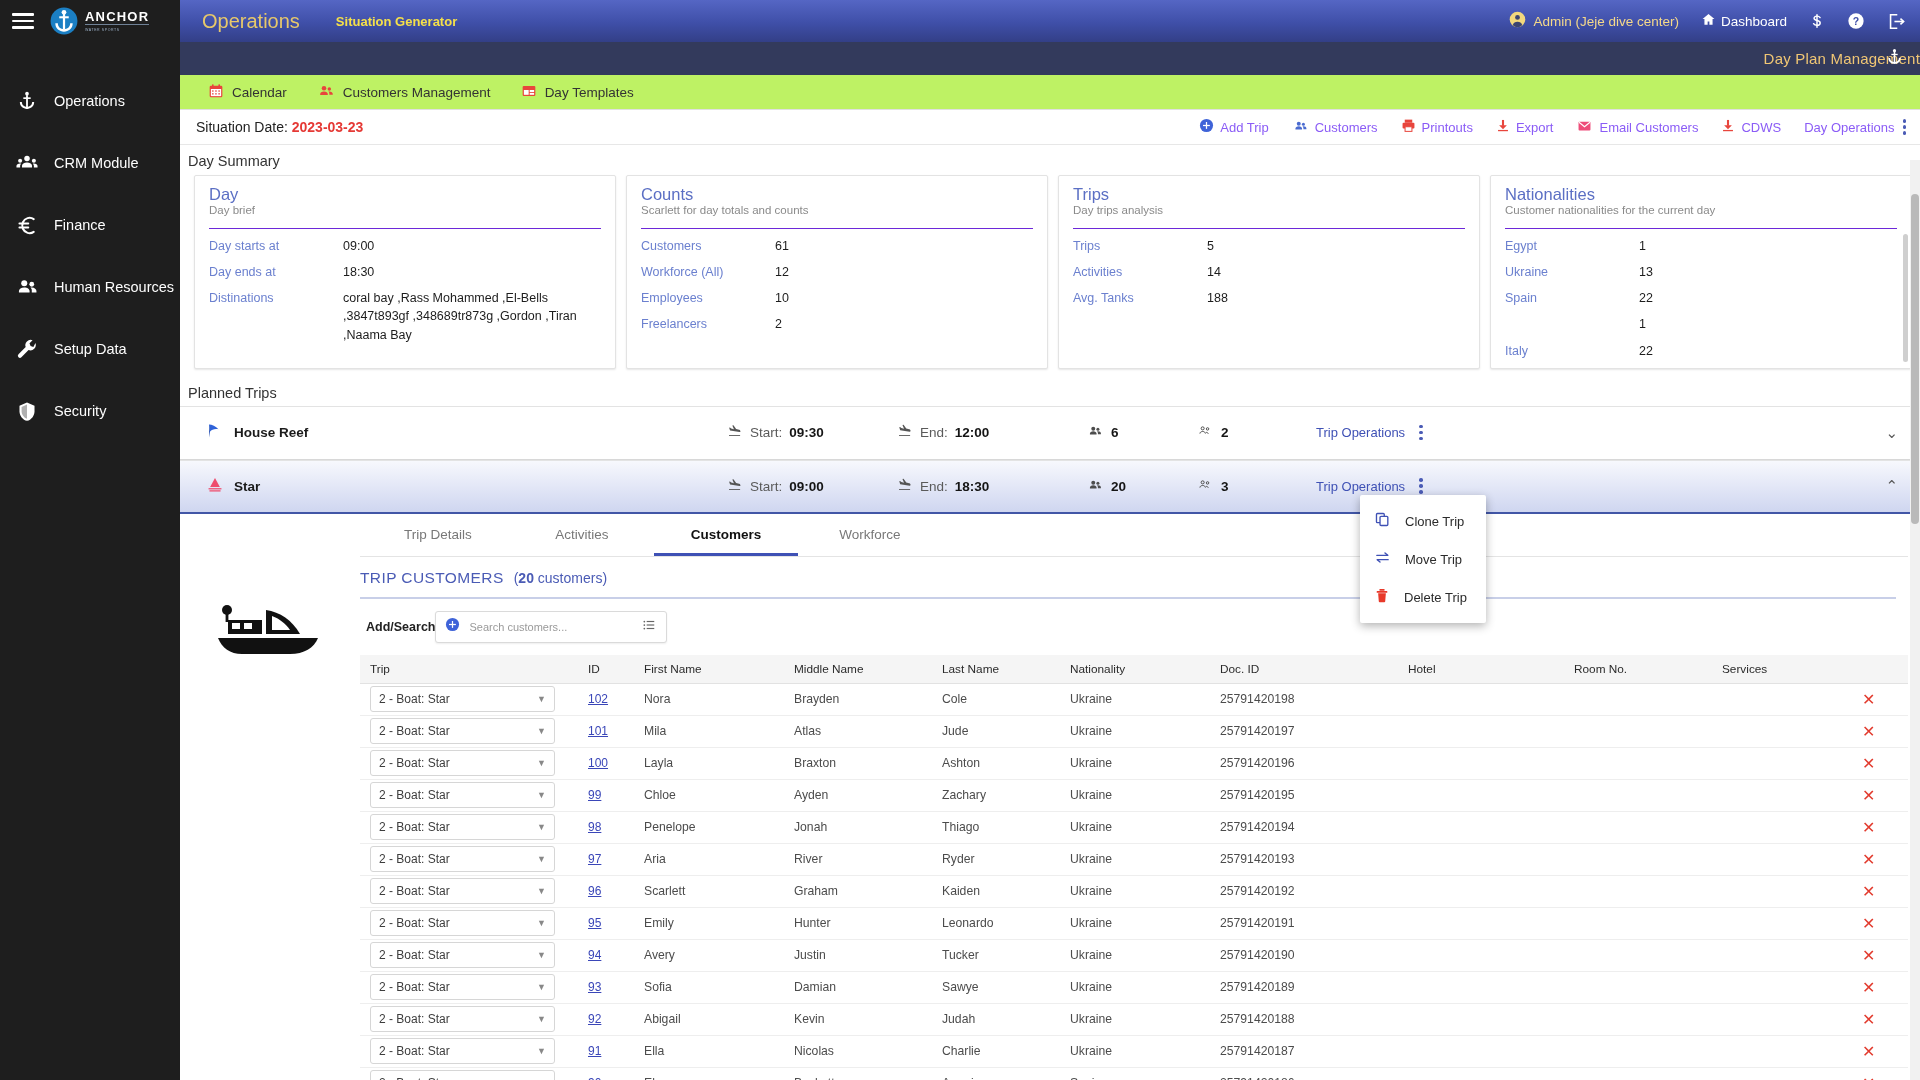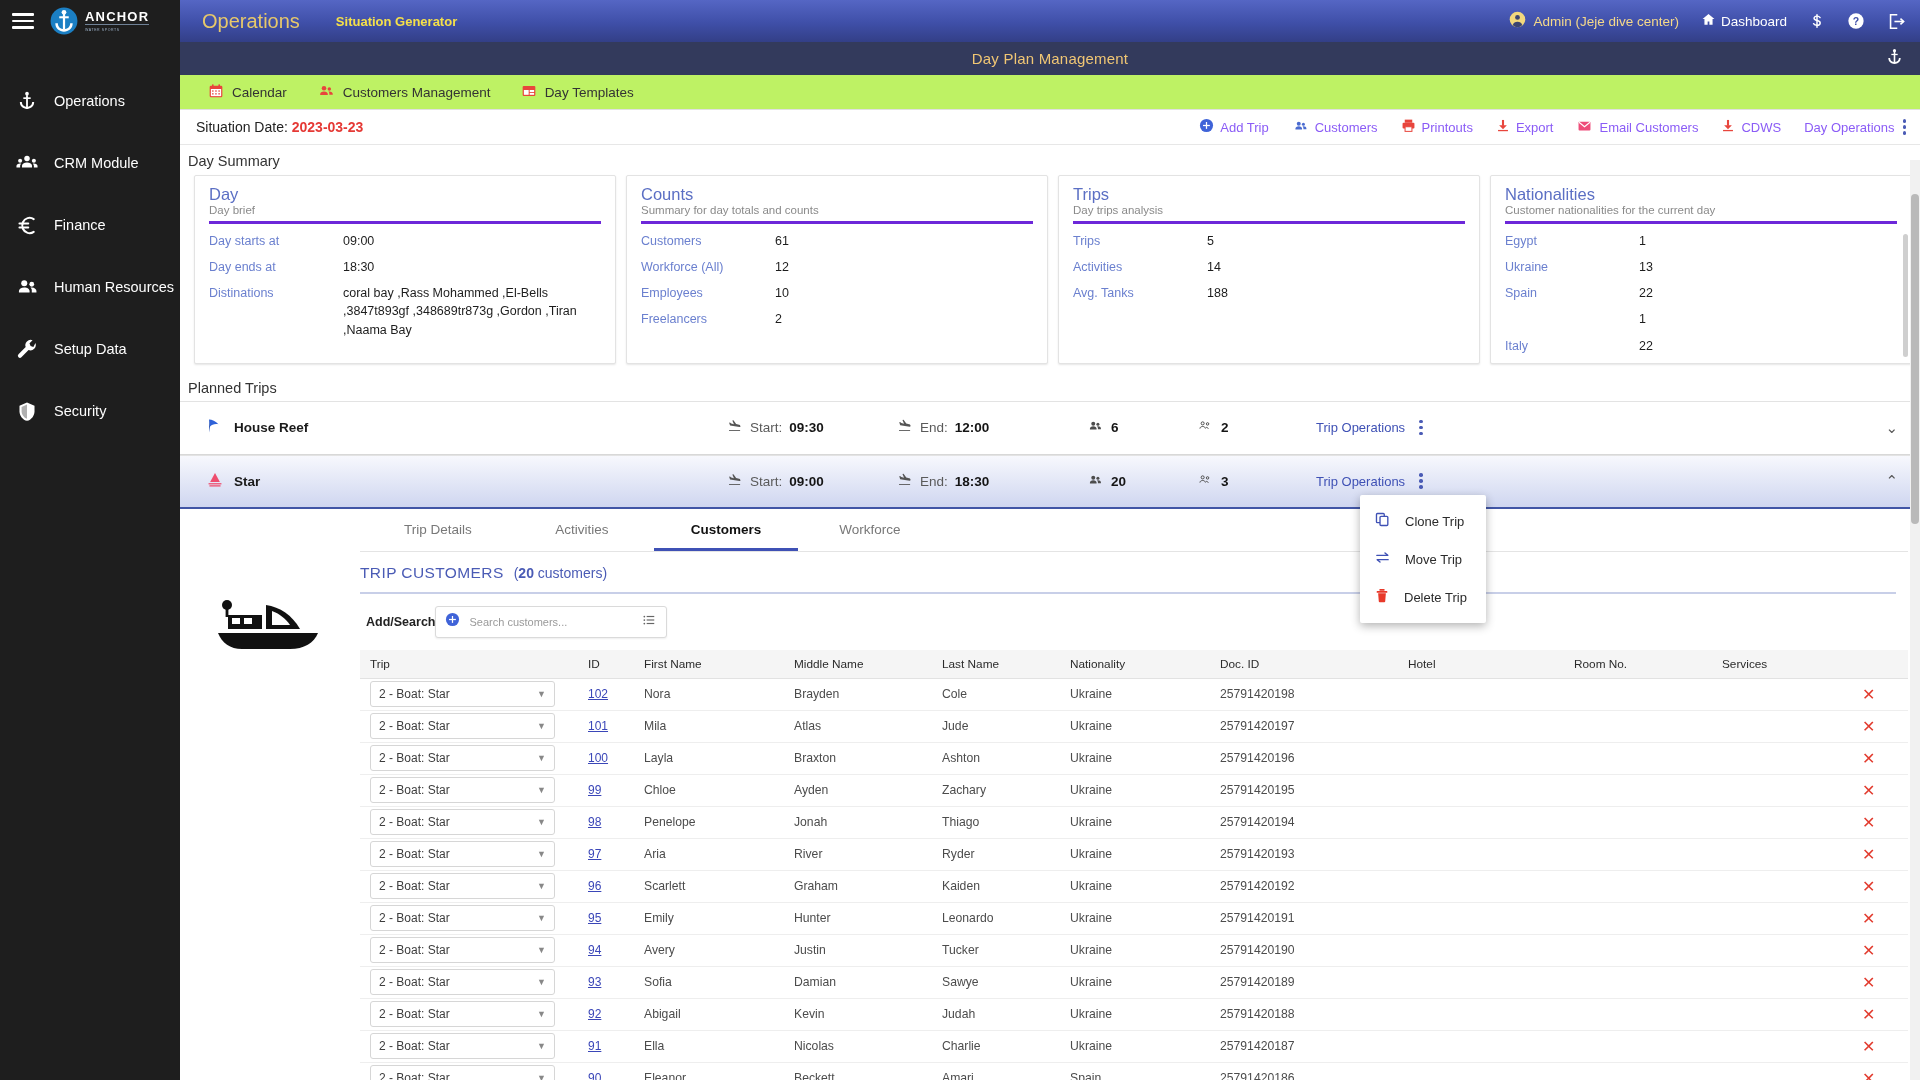--- a/index.html
+++ b/index.html
@@ -63,21 +63,21 @@
   .topbar-spacer { flex: 1 1 auto; }
   .topbar-right { display: flex; align-items: center; gap: 22px; }
   .tb-user { display: flex; align-items: center; gap: 7px; font-size: 13.5px; color: #f5d98a; }
   .tb-link { display: flex; align-items: center; gap: 5px; font-size: 13.5px; color: #ffffff; cursor: pointer; }
   .tb-ico { cursor: pointer; display: flex; align-items: center; }
 
   
   .titleband {
     height: 33px;
     background: #333a5c;
-    display: flex; align-items: center; justify-content: center;
+    display: flex; align-items: center; justify-content: flex-end;
     position: relative;
   }
   .titleband-text { font-size: 15px; color: #f0c674; letter-spacing: .2px; }
   .titleband-ico { position: absolute; right: 16px; top: 50%; transform: translateY(-50%); cursor: pointer; }
 
   
   .modtabs {
     height: 35px;
     background: #bef264;
     border-bottom: 1px solid #e0e0e0;
@@ -117,21 +117,21 @@
     background: #fff;
     border: 1px solid #e3e3e3;
     border-radius: 2px;
     box-shadow: 0 1px 2px rgba(0,0,0,.10);
     padding: 9px 14px 8px 14px;
     min-height: 152px;
     position: relative;
     overflow: hidden;
   }
   .card-title { font-size: 16.5px; color: #5b6fc4; font-weight: 400; }
-  .card-sub { font-size: 11.5px; color: #8a8a8a; padding-bottom: 5px; border-bottom: 3px solid #6d28d9; }
+  .card-sub { font-size: 11.5px; color: #8a8a8a; padding-bottom: 12px; border-bottom: 1px solid #6d28d9; }
   .kv { display: flex; margin-top: 8px; font-size: 12.5px; line-height: 1.45; }
   .kv-k { width: 134px; color: #6b80cf; flex: 0 0 134px; }
   .kv-v { color: #1d1d1d; }
   .card-scroll { position: absolute; right: 3px; top: 58px; bottom: 6px; width: 5px; background: #cfcfcf; border-radius: 3px; }
 
   
   .planned-head { padding: 6px 0 5px 8px; font-size: 14.5px; color: #333; }
   .trip-row {
     height: 54px;
     display: flex; align-items: center;
@@ -522,21 +522,21 @@
         <span class="kv-v">18:30</span>
       </div>
       <div class="kv">
         <span class="kv-k">Distinations</span>
         <span class="kv-v" style="max-width:250px">coral bay ,Rass Mohammed ,El-Bells ,3847t893gf ,348689tr873g ,Gordon ,Tiran ,Naama Bay</span>
       </div>
     </div>
 
     <div class="card">
       <div class="card-title">Counts</div>
-      <div class="card-sub">Summary for day totals and counts</div>
+      <div class="card-sub">Scarlett for day totals and counts</div>
       <div class="kv">
         <span class="kv-k">Customers</span>
         <span class="kv-v">61</span>
       </div>
       <div class="kv">
         <span class="kv-k">Workforce (All)</span>
         <span class="kv-v">12</span>
       </div>
       <div class="kv">
         <span class="kv-k">Employees</span>

